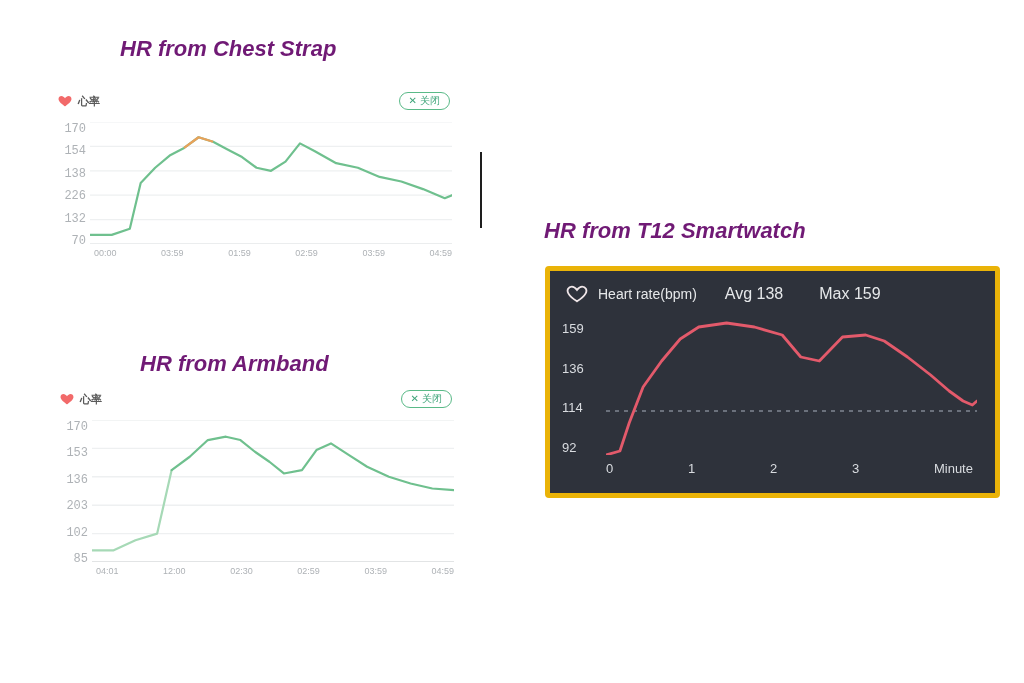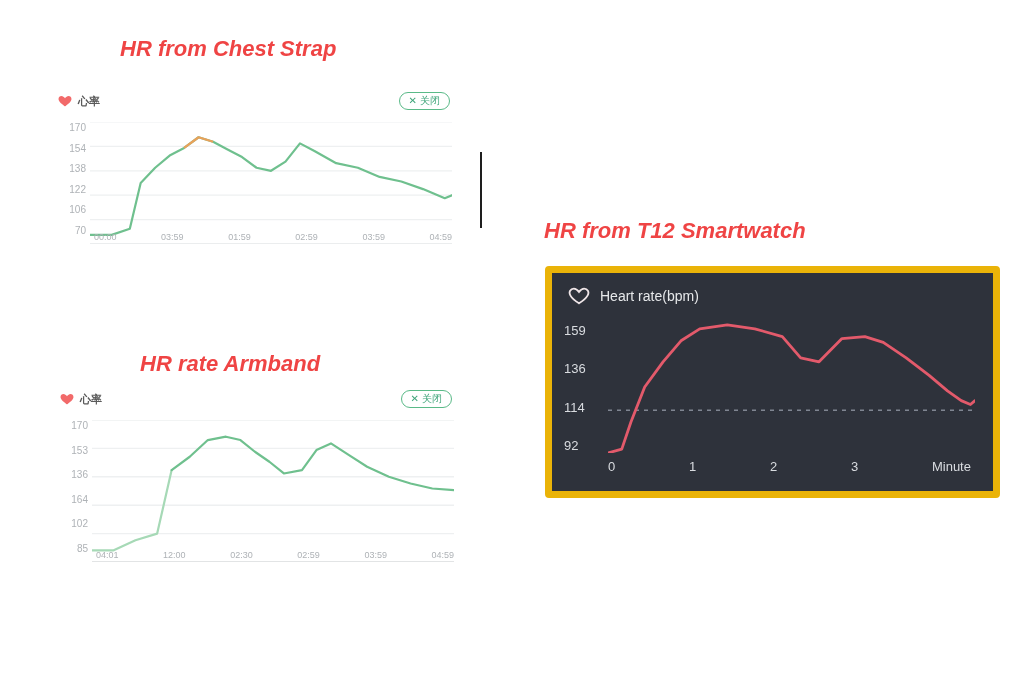--- a/index.html
+++ b/index.html
@@ -7,21 +7,21 @@
       width: 1024px;
       height: 683px;
       font-family: Arial, Helvetica, sans-serif;
       background: #fff;
       position: relative;
       overflow: hidden;
     }
     .title-label {
       font-style: italic;
       font-weight: 700;
-      color: #ef4444;
+      color: #701a75;
       position: absolute;
       font-size: 22px;
     }
     .chart-light {
       position: absolute;
       background: #fff;
     }
     .chart-header {
       display: flex;
       align-items: center;
@@ -62,35 +62,36 @@
       font-size: 10px;
       line-height: 10px;
     }
     .chart-plot-area {
       position: relative;
       height: 140px;
       width: 100%;
     }
     .y-ticks {
       position: absolute;
-      left: 0; top: 0; bottom: 26px;
+      left: 0; top: 0; bottom: 14px;
       width: 34px;
       display: flex;
       flex-direction: column;
       justify-content: space-between;
       align-items: flex-end;
-      font-size: 10px;
+      font-size: 12px;
       color: #aeb2b6;
       padding-right: 4px;
+      font-family: Liberation Mono, monospace;
     }
     .x-ticks {
       position: absolute;
       left: 38px;
       right: 4px;
-      bottom: 16px;
+      bottom: 0;
       height: 14px;
       display: flex;
       justify-content: space-between;
       font-size: 9px;
       color: #aeb2b6;
     }
     .plot-svg-wrap {
       position: absolute;
       left: 34px;
       right: 4px;
@@ -124,21 +125,21 @@
       stroke-width: 2.2;
       stroke-linejoin: round;
       stroke-linecap: round;
     }
 
     .dark-chart {
       position: absolute;
       width: 455px;
       height: 232px;
       background: #2e323b;
-      border: 7px solid #eab308;
+      border: 5px solid #eab308;
       border-radius: 4px;
       color: #e6e8ea;
       overflow: hidden;
     }
     .dark-header {
       display: flex;
       align-items: center;
       gap: 10px;
       padding: 12px 16px 4px 16px;
       font-size: 14px;
@@ -220,22 +221,22 @@
     <div class="close-pill">
       <span class="close-x">✕</span>
       <span>关闭</span>
     </div>
   </div>
   <div class="chart-plot-area">
     <div class="y-ticks">
       <span>170</span>
       <span>154</span>
       <span>138</span>
-      <span>122</span>
-      <span>106</span>
+      <span>226</span>
+      <span>132</span>
       <span>70</span>
     </div>
     <div class="plot-svg-wrap">
       <svg id="svg-chest" viewBox="0 0 100 100" preserveAspectRatio="none" width="100%" height="100%">
         <line class="grid-line" x1="0" y1="0" x2="100" y2="0"></line>
         <line class="grid-line" x1="0" y1="20" x2="100" y2="20"></line>
         <line class="grid-line" x1="0" y1="40" x2="100" y2="40"></line>
         <line class="grid-line" x1="0" y1="60" x2="100" y2="60"></line>
         <line class="grid-line" x1="0" y1="80" x2="100" y2="80"></line>
         <line class="axis-line" x1="0" y1="100" x2="100" y2="100"></line>
@@ -249,21 +250,21 @@
       <span>01:59</span>
       <span>02:59</span>
       <span>03:59</span>
       <span>04:59</span>
     </div>
   </div>
 </div>
 
 <div class="vertical-divider" style="left:480px; top:152px; height:76px;"></div>
 
-<div class="title-label" style="left:140px; top:351px;">HR rate Armband</div>
+<div class="title-label" style="left:140px; top:351px;">HR from Armband</div>
 
 <div class="chart-light" style="left:58px; top:386px; width:400px;">
   <div class="chart-header">
     <div class="chart-header-left">
       <span class="heart-icon-light">
         <svg viewBox="0 0 24 24" fill="currentColor">
             <path d="M12 21s-7.5-4.9-10-9.2C-0.7 7.6 2 3.5 6 3.5c2.4 0 4 1.7 6 3.8 2-2.1 3.6-3.8 6-3.8 4 0 6.7 4.1 4 8.3C19.5 16.1 12 21 12 21z"></path>
           </svg>
       </span>
       <span class="chart-label-light">心率</span>
@@ -271,21 +272,21 @@
     <div class="close-pill">
       <span class="close-x">✕</span>
       <span>关闭</span>
     </div>
   </div>
   <div class="chart-plot-area" style="height:160px;">
     <div class="y-ticks">
       <span>170</span>
       <span>153</span>
       <span>136</span>
-      <span>164</span>
+      <span>203</span>
       <span>102</span>
       <span>85</span>
     </div>
     <div class="plot-svg-wrap">
       <svg id="svg-arm" viewBox="0 0 100 100" preserveAspectRatio="none" width="100%" height="100%">
         <line class="grid-line" x1="0" y1="0" x2="100" y2="0"></line>
         <line class="grid-line" x1="0" y1="20" x2="100" y2="20"></line>
         <line class="grid-line" x1="0" y1="40" x2="100" y2="40"></line>
         <line class="grid-line" x1="0" y1="60" x2="100" y2="60"></line>
         <line class="grid-line" x1="0" y1="80" x2="100" y2="80"></line>
@@ -308,20 +309,28 @@
 <div class="title-label" style="left:544px; top:218px;">HR from T12 Smartwatch</div>
 
 <div class="dark-chart" style="left:545px; top:266px;">
   <div class="dark-header">
     <span class="heart-icon-dark">
       <svg viewBox="0 0 24 24" fill="none" stroke="currentColor" stroke-width="2">
           <path d="M12 20s-7-4.5-9.3-8.4C.3 7.6 2.8 4 6.4 4c2.2 0 4 1.5 5.6 3.6C13.6 5.5 15.4 4 17.6 4c3.6 0 6.1 3.6 3.7 7.6C19 15.5 12 20 12 20z"></path>
         </svg>
     </span>
     <span>Heart rate(bpm)</span>
+    <div class="stat-group">
+      <span>
+        <span>Avg</span>&nbsp;<span>138</span>
+      </span>
+      <span>
+        <span>Max</span>&nbsp;<span>159</span>
+      </span>
+    </div>
   </div>
   <div class="dark-plot">
     <div class="dark-y">
       <span>159</span>
       <span>136</span>
       <span>114</span>
       <span>92</span>
     </div>
     <div class="dark-svg-wrap">
       <svg id="svg-dark" viewBox="0 0 100 100" preserveAspectRatio="none" width="100%" height="100%">

